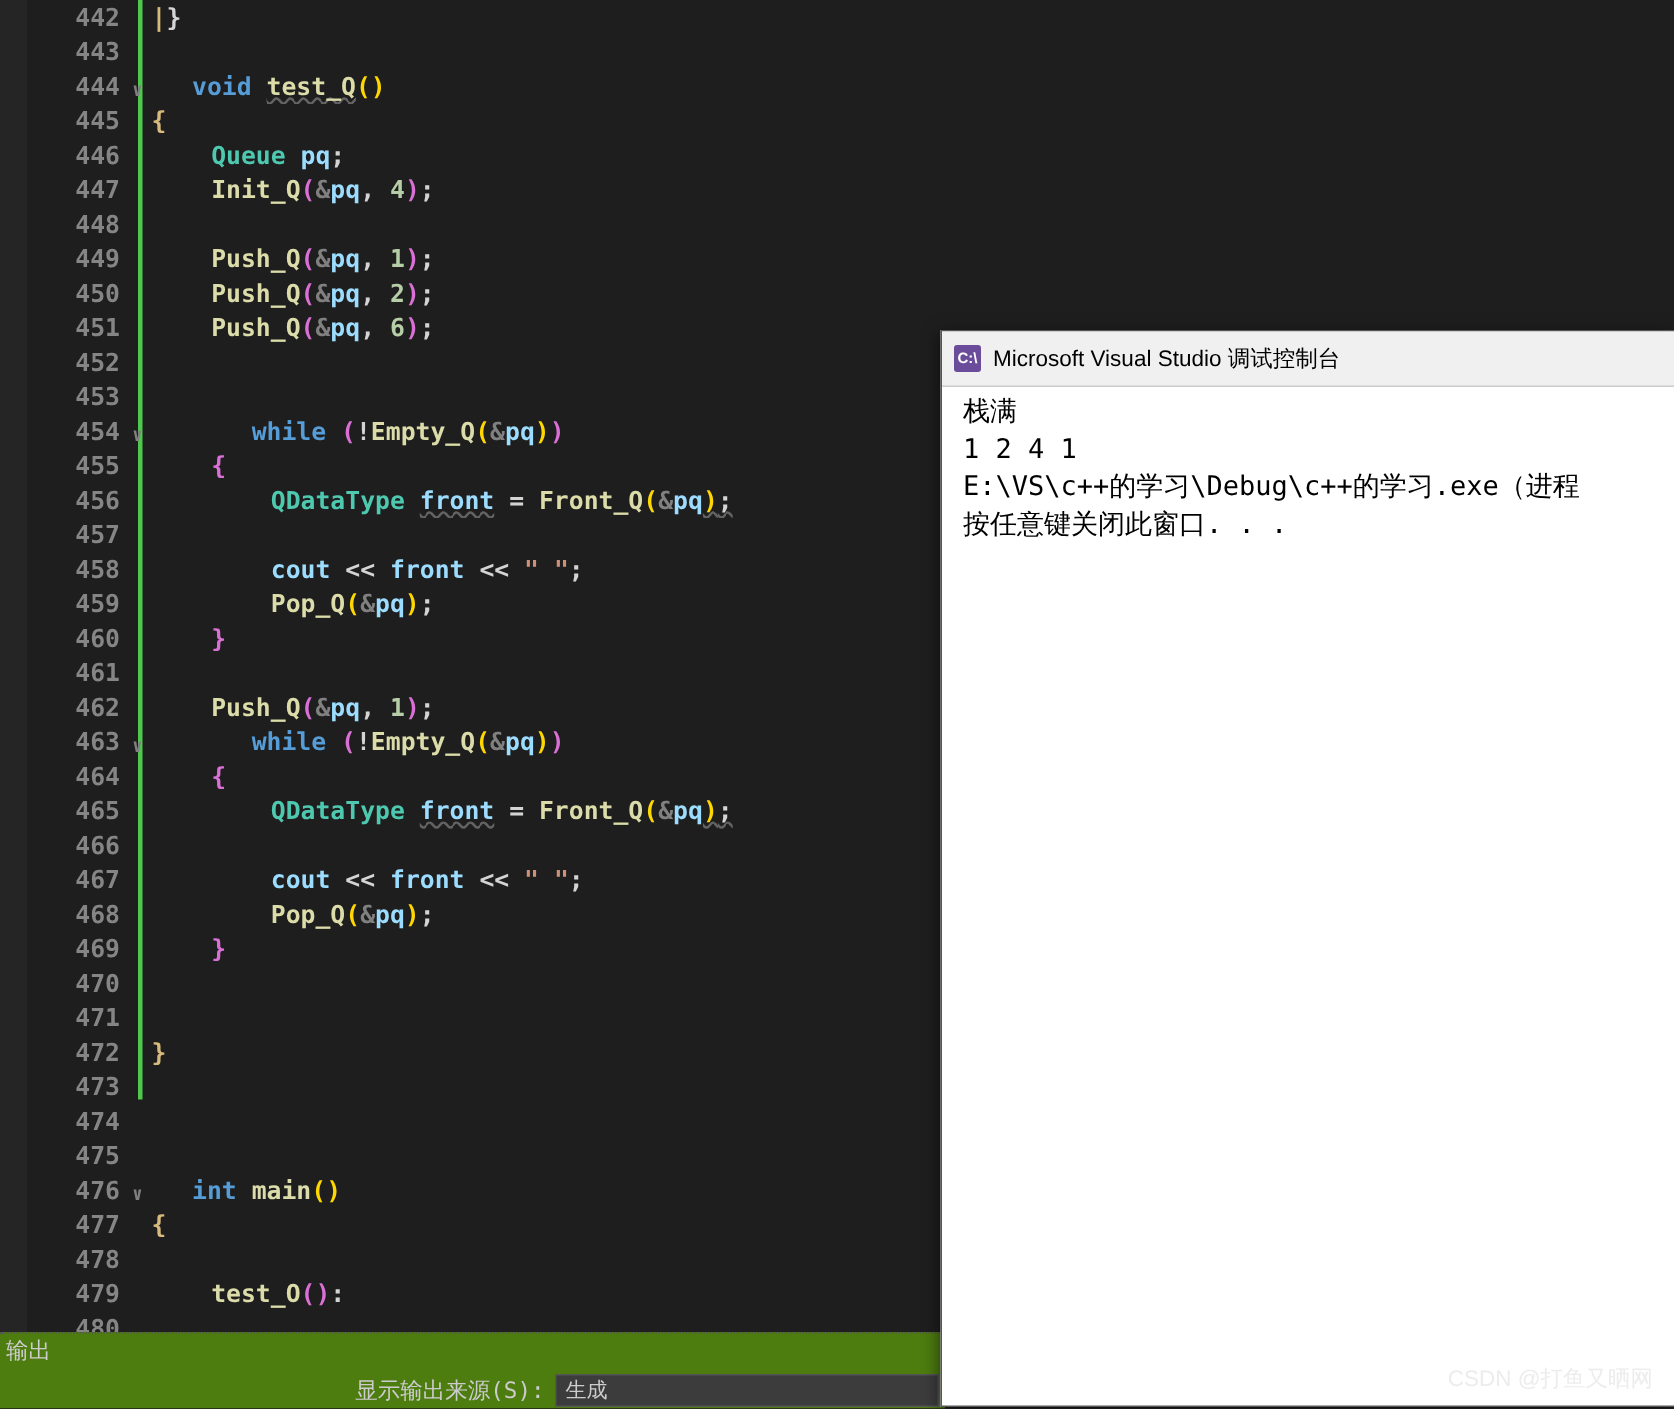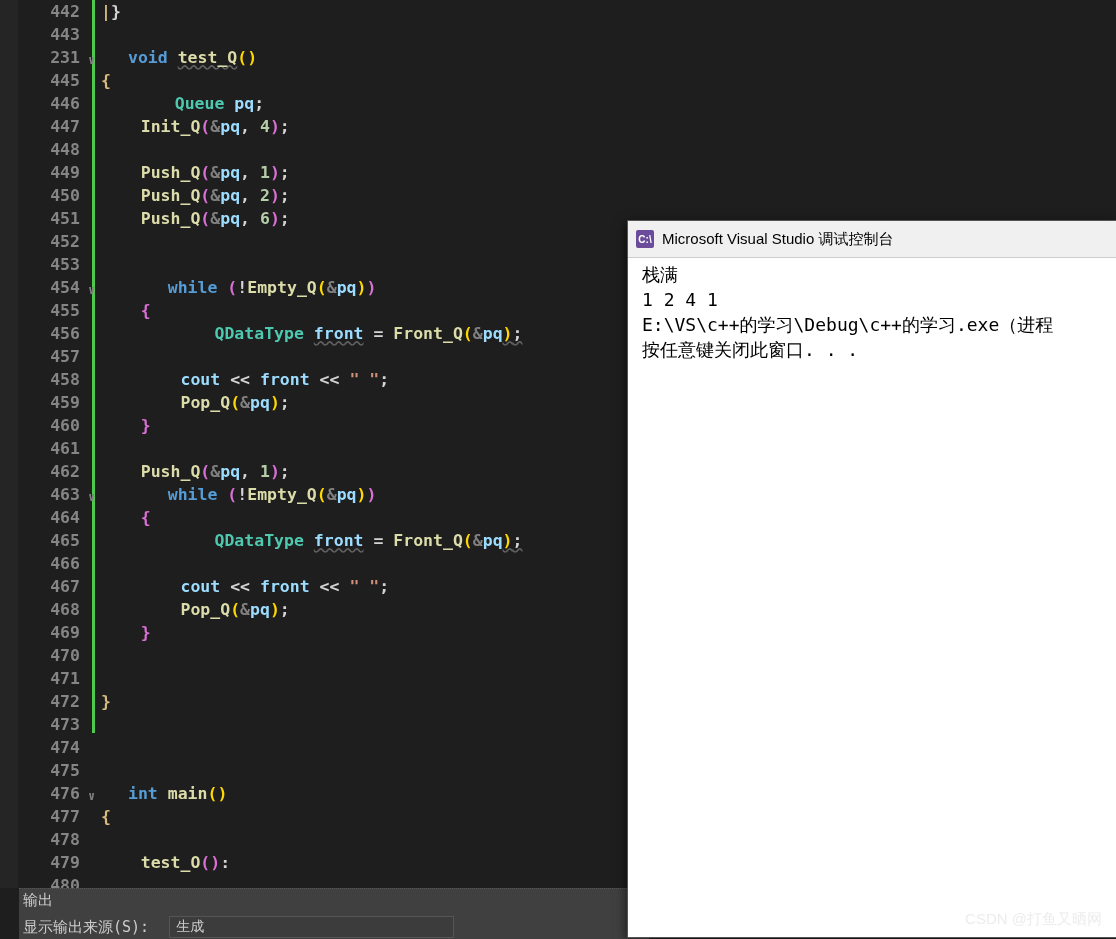--- a/index.html
+++ b/index.html
@@ -9,51 +9,51 @@
 .editor { flex:1; display:flex; height:100%; }
 .gutter { width:66px; background:#1e1e1e; color:#858585; text-align:right; padding-right:0; font-size:16.5px; line-height:23px; padding-top:0; }
 .gutter .ln { display:block; height:23px; padding-right:4px; }
 .margin-bar { width:14px; background:#1e1e1e; position:relative; border-left:0; }
 .margin-bar .green-bar { position:absolute; left:8px; width:3px; background:#4ec94e; top:0; bottom:155px; }
 .code { flex:1; font-size:16.5px; line-height:23px; color:#d4d4d4; position:relative; padding-left:3px; }
 .code .row { height:23px; white-space:pre; position:relative; }
 .code .chev { position:absolute; left:-13px; color:#808080; font-size:12px; top:3px; }
 .k-blue { color:#569cd6;margin-left:27px; }
 .k-func { color:#dcdcaa; }
-.k-type { color:#4ec9b0;margin-left:34px; }
+.k-type { color:#4ec9b0; }
 .k-var { color:#9cdcfe; }
 .k-param { color:#808080; }
 .k-punc { color:#d4d4d4; }
 .k-num { color:#b5cea8; }
 .k-op { color:#d4d4d4; }
 .k-yellow { color:#d7ba7d; }
 .k-str { color:#ce9178; }
 .k-paren-p { color:#da70d6; }
 .k-paren-y { color:#ffd700; }
 .wavy { text-decoration:underline wavy rgba(255,255,255,0.3); text-decoration-skip-ink:none; }
-.output-panel { position:absolute; left:0; bottom:0; width:630px; height:51px; background:#404040; border-top:1px dotted #555; padding:2px 4px; color:#cccccc; font-size:15px;margin-left:19px; }
+.output-panel { position:absolute; left:0; bottom:0; width:630px; height:51px; background:#4d7c0f; border-top:1px dotted #555; padding:2px 4px; color:#cccccc; font-size:15px; }
 .output-title { margin-bottom:6px; }
-.output-row { display:flex; align-items:center; gap:20px; }
-.output-dd { background:#3c3c3c; border:1px solid #555; color:#cccccc; width:285px; height:22px; padding:0 6px; font-size:14px; display:flex; align-items:center; }
+.output-row { display:flex; align-items:center; gap:7px;justify-content:flex-end; }
+.output-dd { background:#3c3c3c; border:1px solid #555; color:#cccccc; width:256px; height:22px; padding:0 6px; font-size:14px; display:flex; align-items:center; }
 .console-window { position:absolute; right:-1px; top:220px; width:490px; height:718px; background:#ffffff; border:1px solid #555; box-shadow:-2px 2px 10px rgba(0,0,0,0.5); }
 .console-title { height:37px; background:#f0f0f0; border-bottom:1px solid #ccc; display:flex; align-items:center; padding:0 8px; gap:8px; font-size:15px; color:#000; font-family:'Microsoft YaHei',sans-serif; }
 .console-icon { width:18px; height:18px; background:#6b4c9a; border-radius:2px; display:flex; align-items:center; justify-content:center; color:#fff; font-size:10px; font-weight:bold; }
 .console-body { padding:4px 14px; font-size:18px; line-height:25px; color:#000; font-family:'SimSun',monospace; white-space:pre; overflow:hidden; }
 .watermark { position:absolute; right:14px; bottom:10px; color:rgba(220,220,220,0.55); font-size:15px; font-family:'Microsoft YaHei',sans-serif; }
 </style>
 </head>
 <body>
 
 <div class="editor-area">
   <div class="minimap-strip"></div>
   <div class="editor">
     <div class="gutter" id="gutter">
         <div class="ln">442</div>
         <div class="ln">443</div>
-        <div class="ln">231</div>
+        <div class="ln">444</div>
         <div class="ln">445</div>
         <div class="ln">446</div>
         <div class="ln">447</div>
         <div class="ln">448</div>
         <div class="ln">449</div>
         <div class="ln">450</div>
         <div class="ln">451</div>
         <div class="ln">452</div>
         <div class="ln">453</div>
         <div class="ln">454</div>

